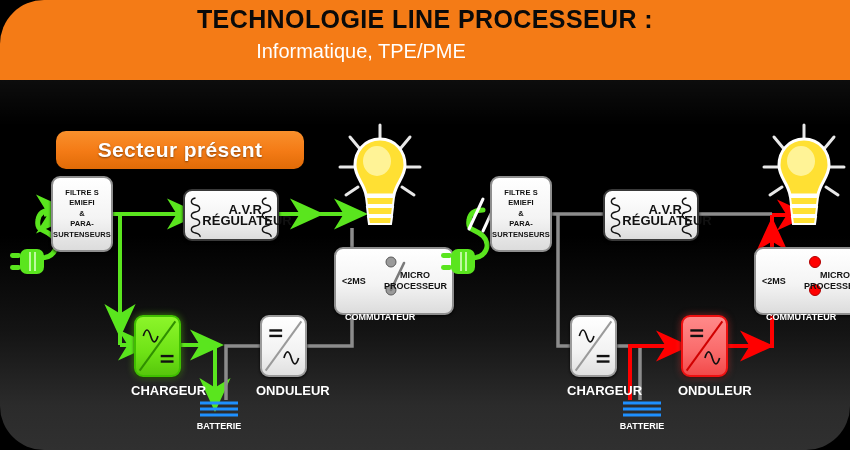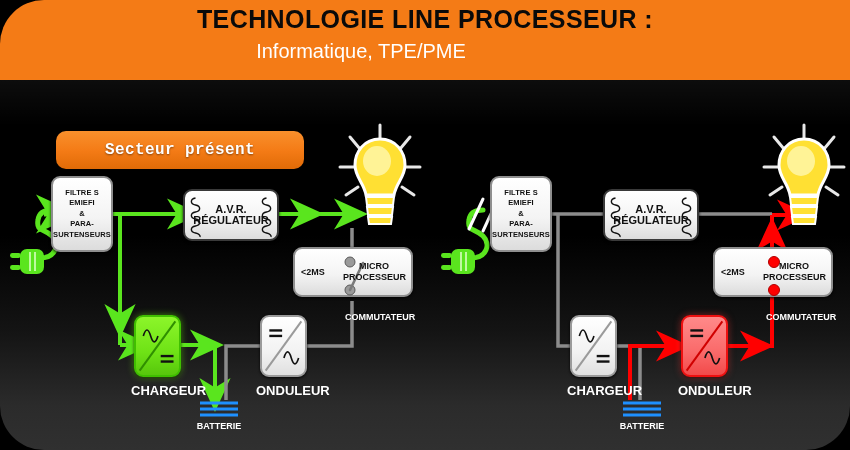--- a/index.html
+++ b/index.html
@@ -62,24 +62,23 @@
   
   .banner {
     position: absolute; z-index: 5;
     height: 38px;
     background: linear-gradient(180deg,#F9902C 0%, #F47B16 52%, #E06B07 100%);
     border-radius: 10px;
     box-shadow: 0 2px 5px rgba(0,0,0,0.85);
     display: flex; align-items: center; justify-content: center;
   }
   .banner span {
-    color: #fff; font-size: 16px; font-weight: bold;
+    color: #fff; font-size: 21px; font-weight: bold;
     letter-spacing: 0.4px; white-space: nowrap;
     text-shadow: 0 1px 2px rgba(0,0,0,0.45);
-    font-family: Liberation Mono, monospace;
   }
   #banner-left  { left: 56px;  top: 131px; width: 248px; }
   #banner-right { left: 477px; top: 131px; width: 240px; }
 
   
   .box {
     position: absolute; z-index: 4;
     background: linear-gradient(180deg,#ffffff 0%, #f4f4f4 55%, #dcdcdc 100%);
     border-radius: 9px;
     display: flex; align-items: center; justify-content: center;
@@ -101,30 +100,30 @@
 
   
   .avr-box {
     width: 96px; height: 52px;
     font-size: 8.5px; font-weight: bold; line-height: 11px;
   }
   #avr-left  { left: 183px; top: 189px; }
   #avr-right { left: 603px; top: 189px; }
   .avr-inner { position: relative; width: 100%; height: 100%; }
   .avr-label {
-    position: absolute; left: 0; top: 50%; width: 100%;
+    position: absolute; left: 16px; top: 50%; width: 100%;
     transform: translateY(-50%);
-    font-size: 11px; font-weight: bold; line-height: 11px;
+    font-size: 13px; font-weight: bold; line-height: 11px;
   }
   .coil { position: absolute; top: 5px; width: 13px; height: 42px; }
   .coil.l { left: 4px; }
   .coil.r { right: 4px; }
 
   
-  .comm-box { width: 120px; height: 50px; }
+  .comm-box { width: 120px; height: 68px; margin-left: 41px; }
   #comm-left  { left: 293px; top: 247px; }
   #comm-right { left: 713px; top: 247px; }
   .comm-inner { position: relative; width: 100%; height: 100%; }
   .comm-ms {
     position: absolute; left: 6px; top: 50%; transform: translateY(-50%);
     font-size: 9px; font-weight: bold; color: #111;
   }
   .comm-mp {
     position: absolute; right: 6px; top: 50%; transform: translateY(-50%);
     font-size: 9px; font-weight: bold; line-height: 11px; color: #111;

